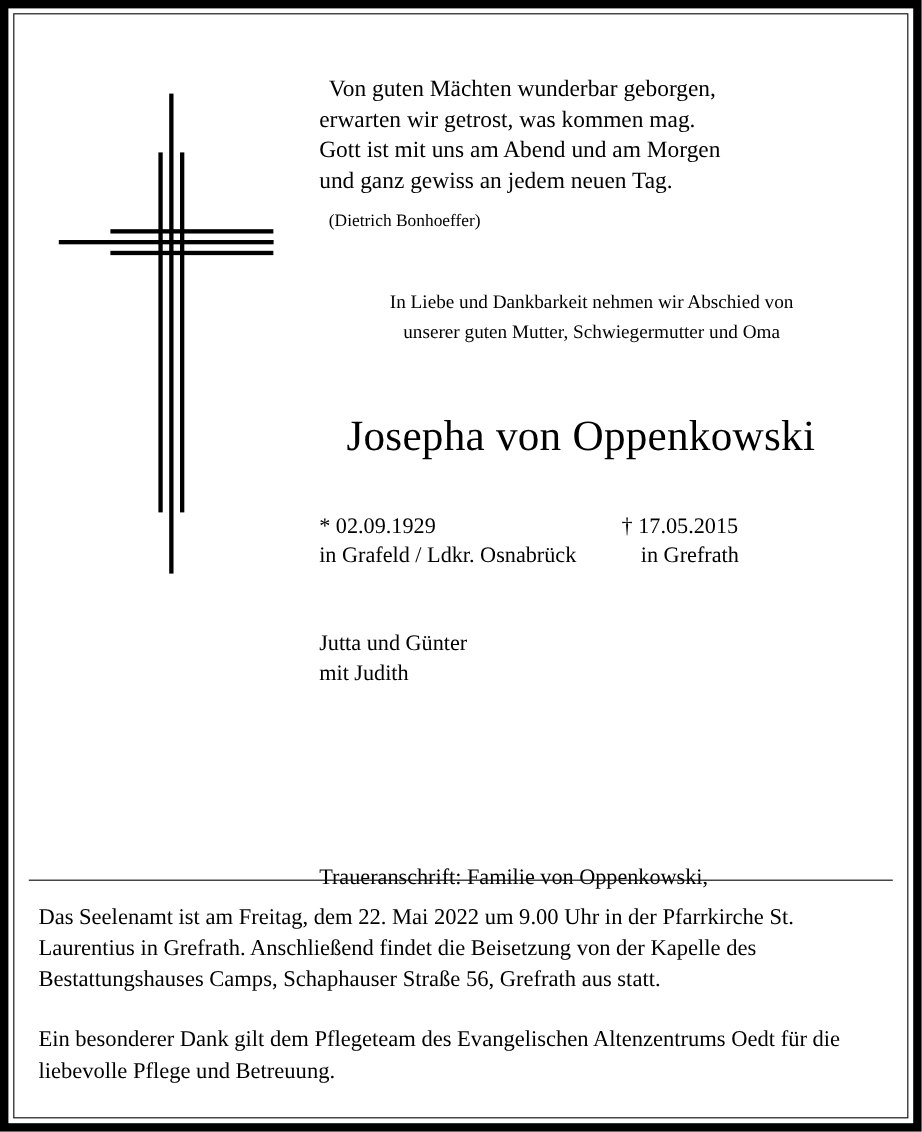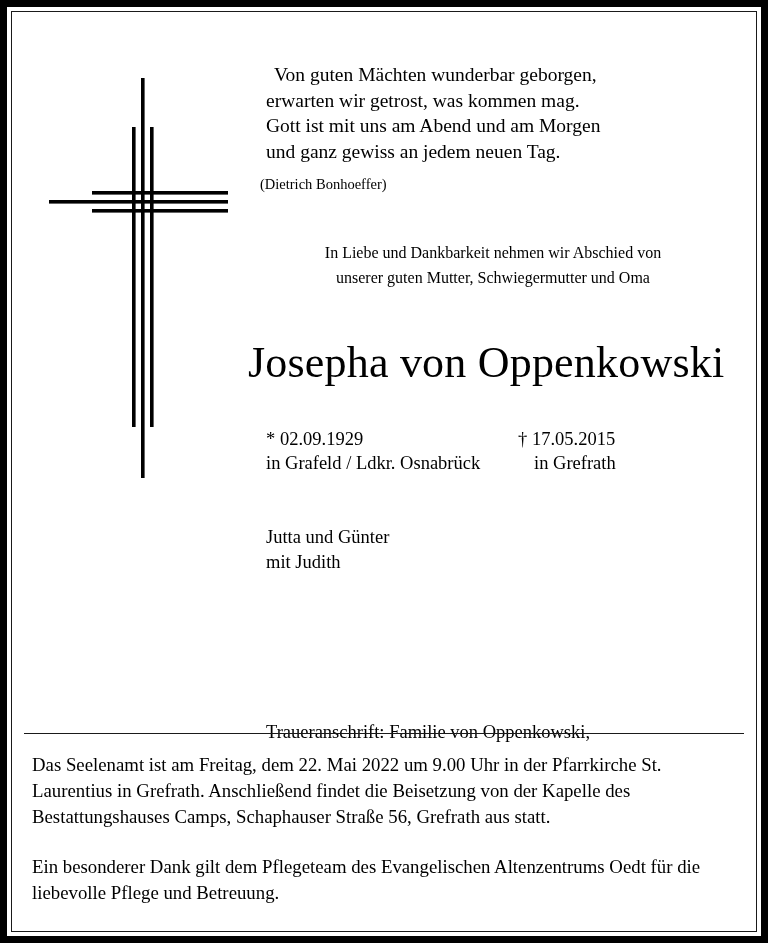--- a/index.html
+++ b/index.html
@@ -68,43 +68,43 @@
     left: 18px;
     top: 50px;
     font-size: 19.5px;
     line-height: 25.5px;
     white-space: nowrap;
   }
   .poem .line:first-child { padding-left: 8px; }
 
   .attribution {
     position: absolute;
-    left: 12px;
+    left: 26px;
     top: 163px;
     font-size: 14.5px;
     line-height: 18px;
   }
 
   .farewell {
     position: absolute;
     left: 0;
     top: 228px;
     width: 490px;
     text-align: center;
     font-size: 16px;
     line-height: 25px;
   }
 
   .deceased-name {
     position: absolute;
-    left: 0;
+    left: 12px;
     top: 330px;
     width: 448px;
     text-align: center;
-    font-size: 44px;
+    font-size: 36px;
     line-height: 42px;
     font-weight: normal;
     letter-spacing: 0.2px;
     white-space: nowrap;
   }
 
   .maiden-name {
     position: absolute;
     left: 0;
     top: 383px;

